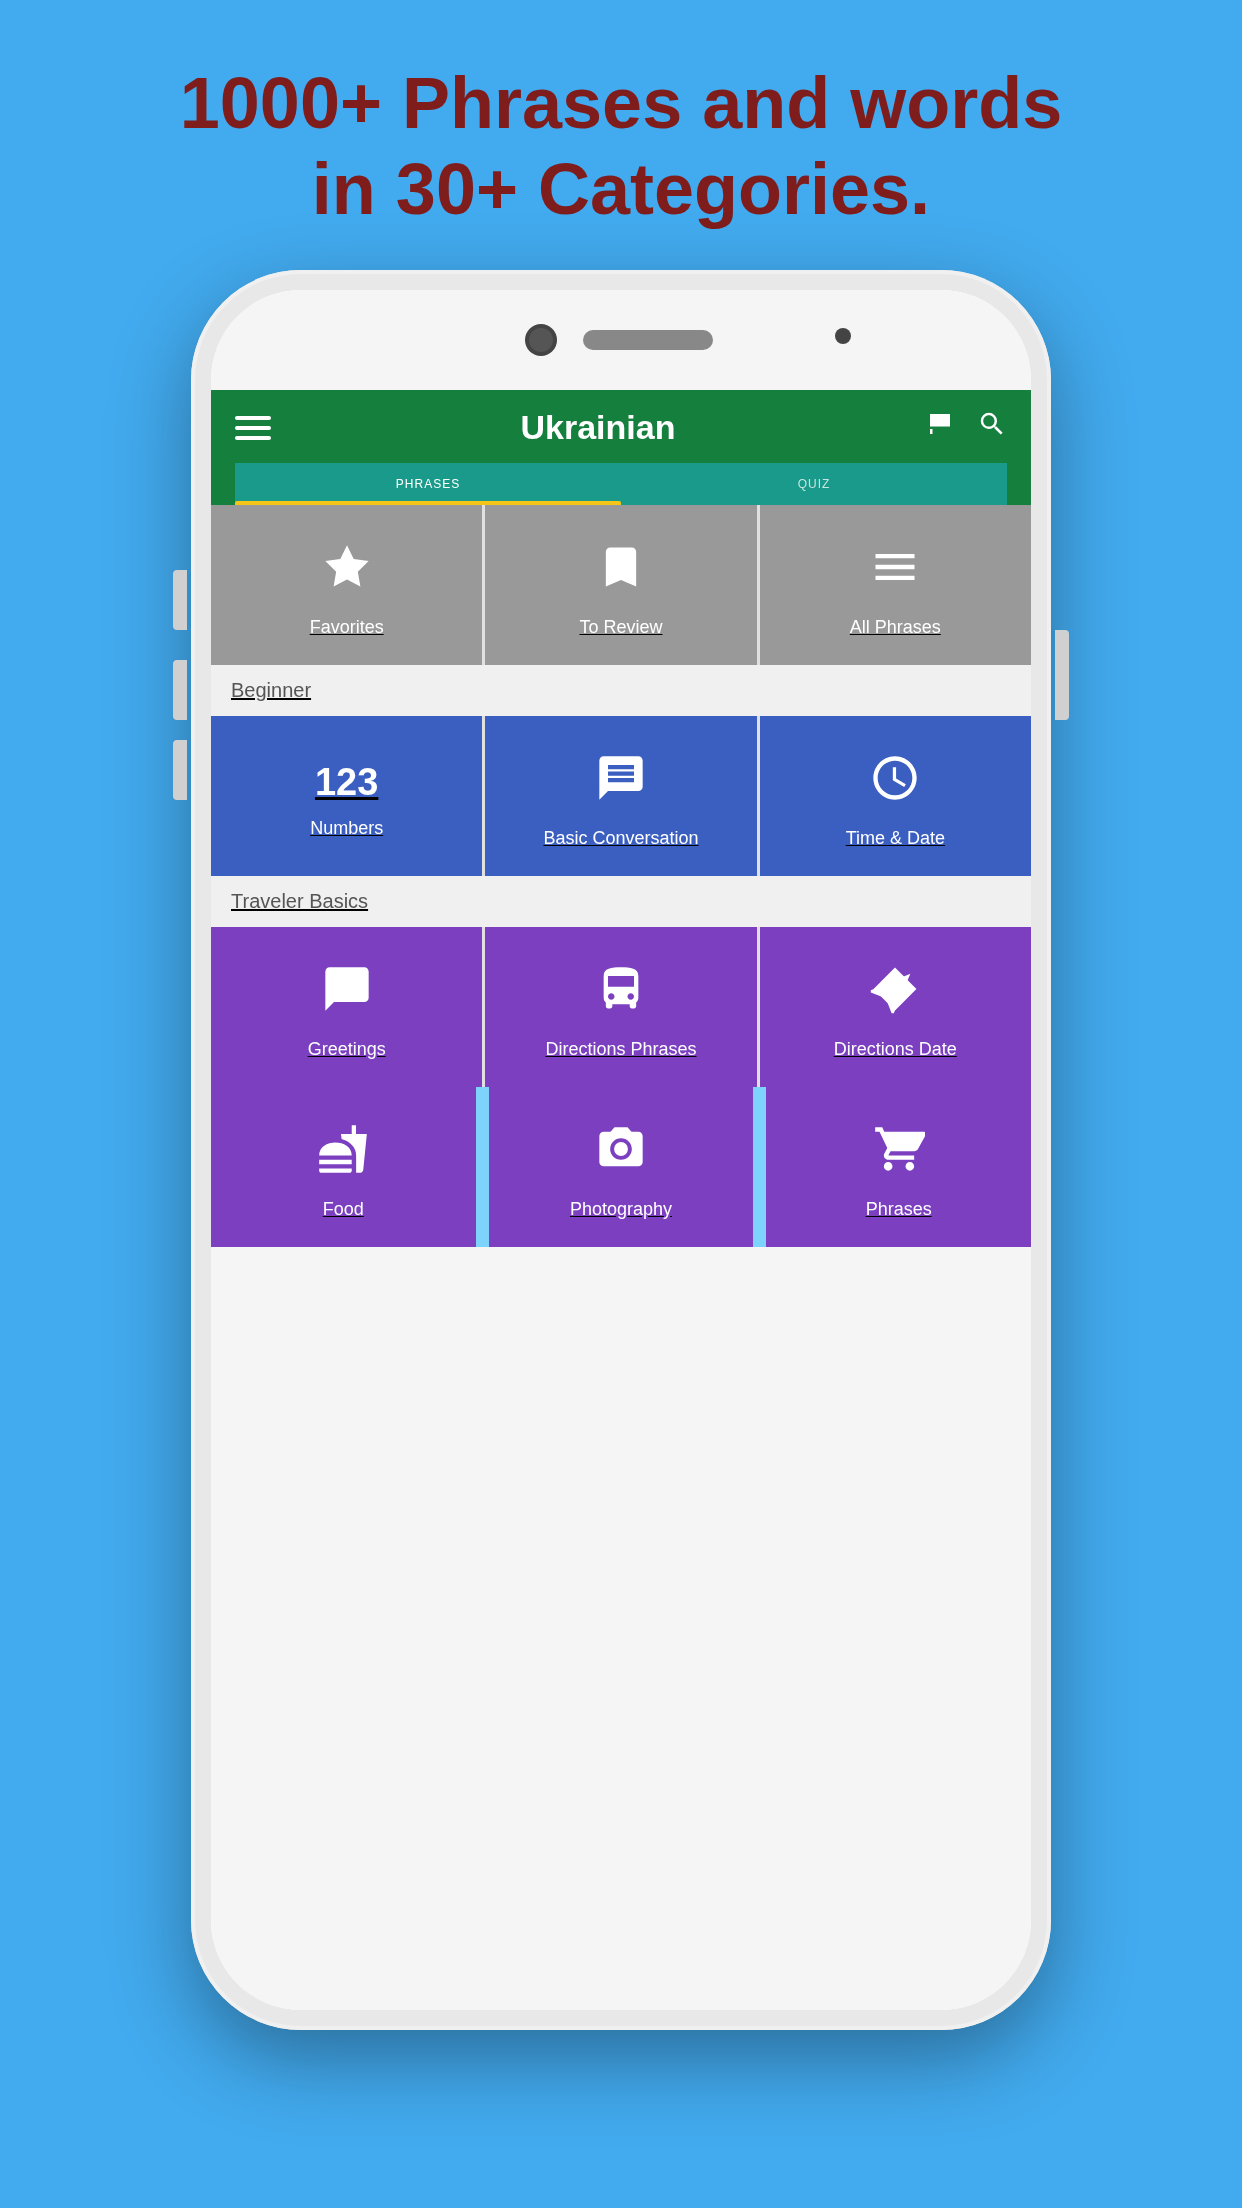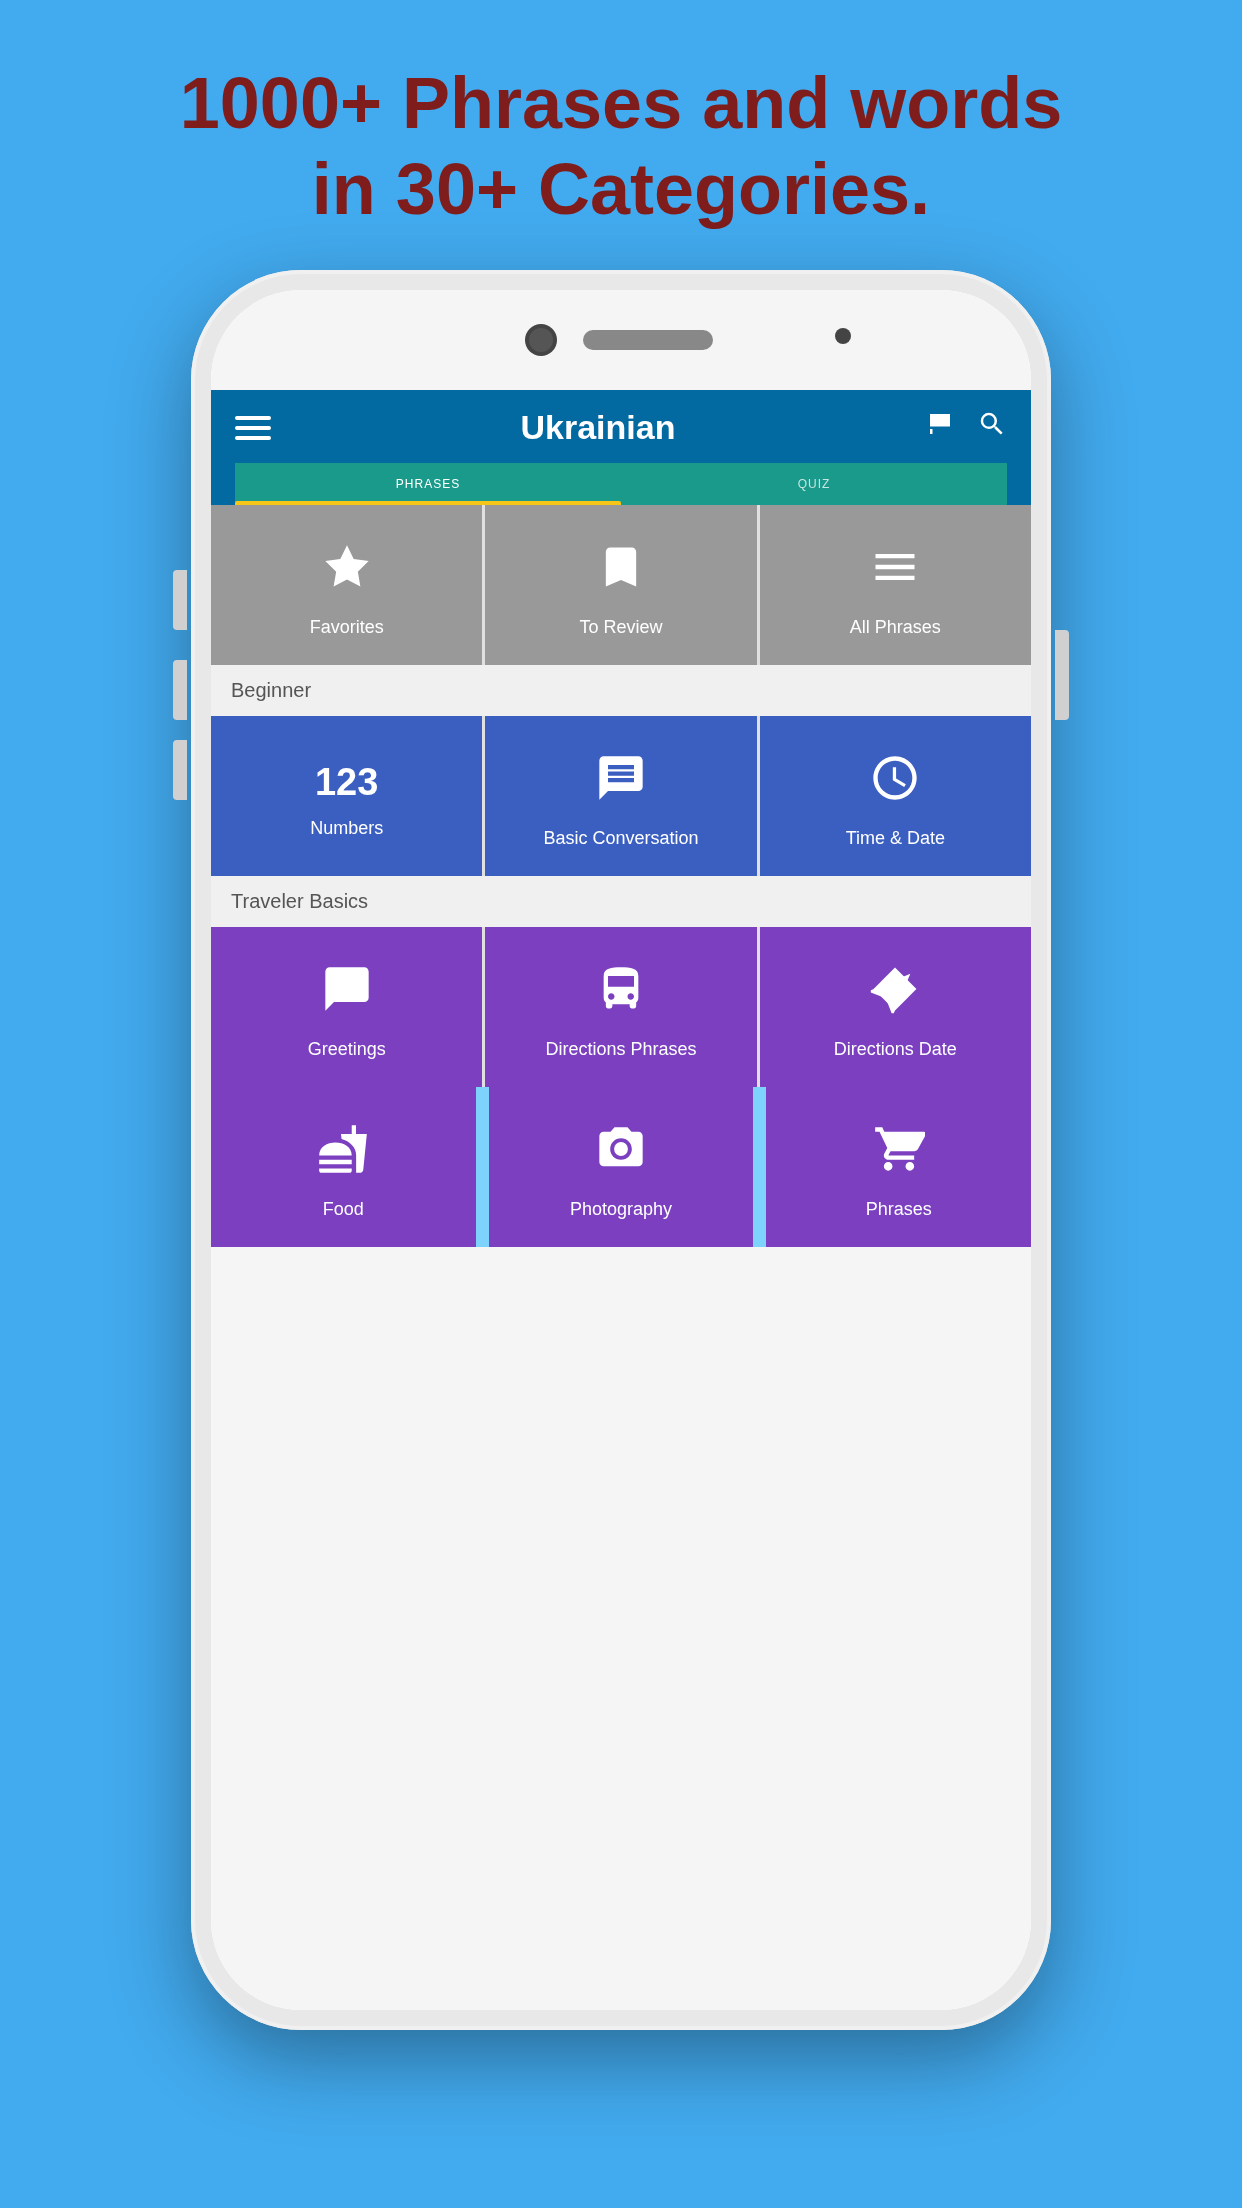--- a/index.html
+++ b/index.html
@@ -111,21 +111,21 @@
     
     .app-content {
       height: calc(100% - 100px);
       overflow: hidden;
       display: flex;
       flex-direction: column;
     }
 
     
     .app-header {
-      background: #0369a1;
+      background: #15803d;
       padding: 18px 24px 0;
       flex-shrink: 0;
     }
 
     .header-top {
       display: flex;
       align-items: center;
       justify-content: space-between;
       padding-bottom: 16px;
     }
@@ -193,20 +193,21 @@
       height: 4px;
       background: #F5C518;
       border-radius: 2px 2px 0 0;
     }
 
     
     .main-scroll {
       flex: 1;
       overflow-y: auto;
       background: #f5f5f5;
+      text-decoration: underline;
     }
 
     .grid-3 {
       display: grid;
       grid-template-columns: 1fr 1fr 1fr;
       gap: 3px;
       background: #e0e0e0;
     }
 
     .grid-cell {

